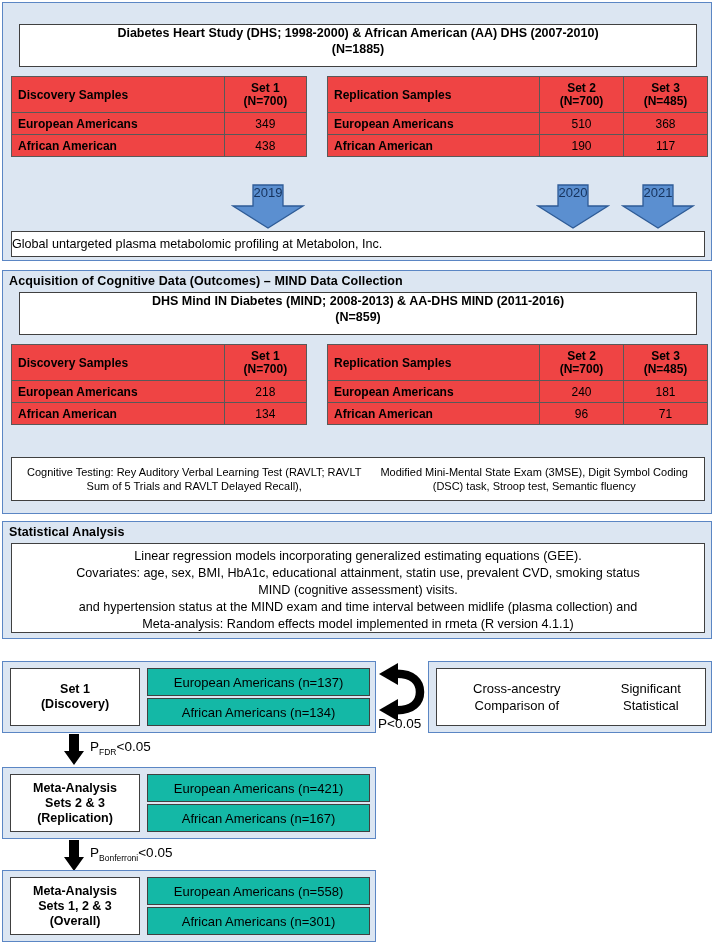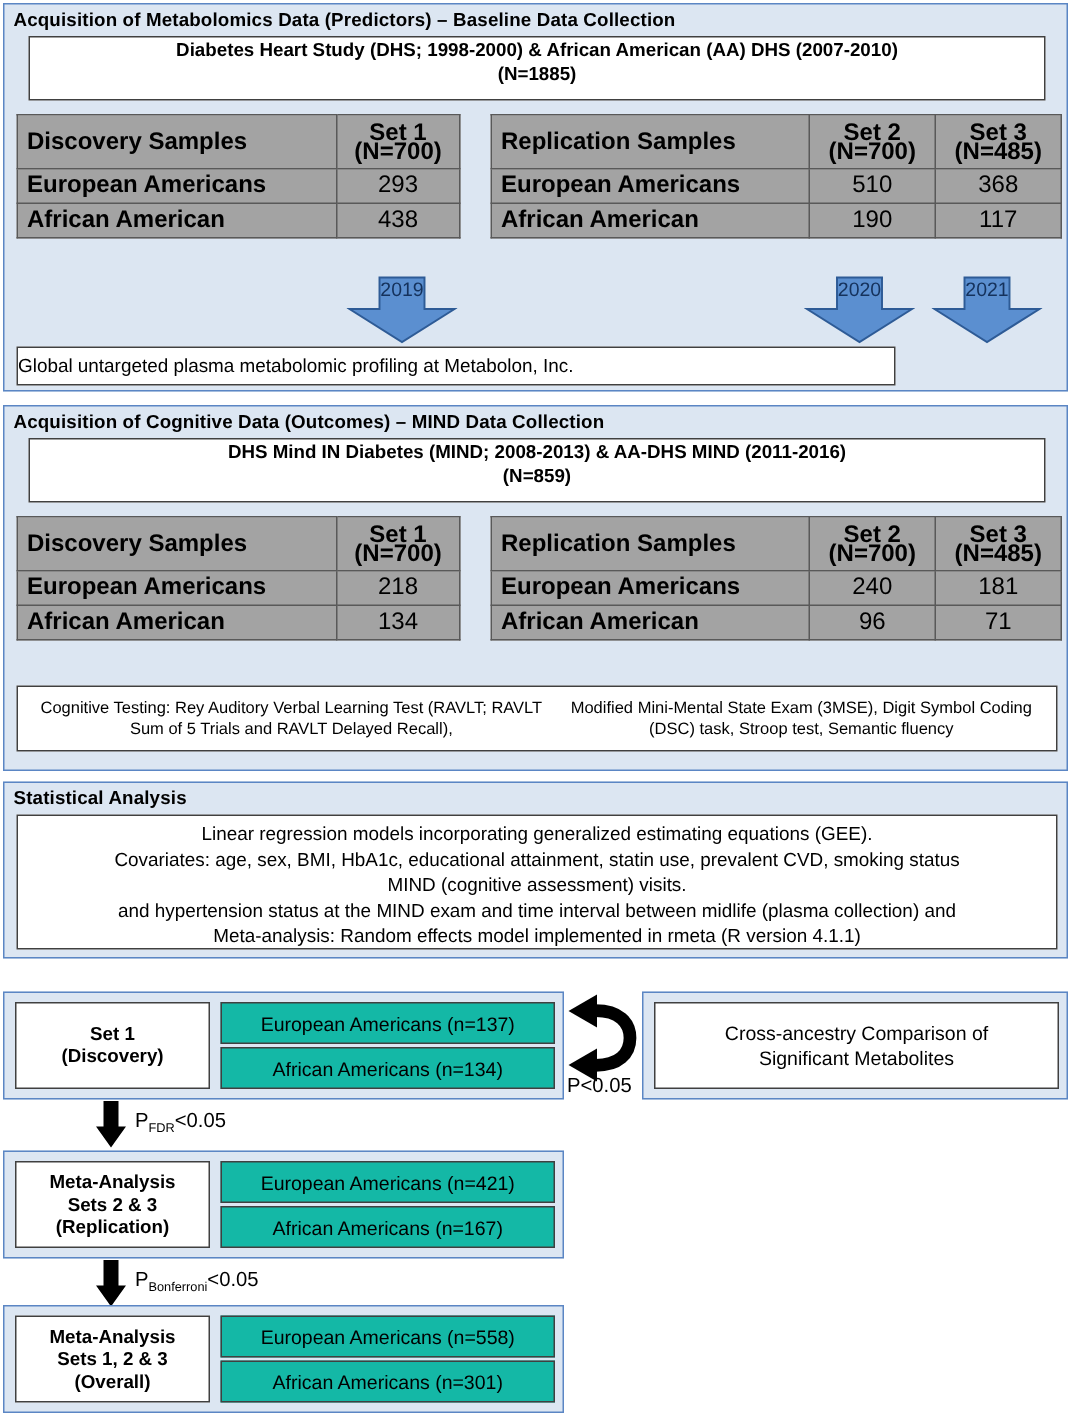--- a/index.html
+++ b/index.html
@@ -50,25 +50,25 @@
 
   
   table.dtab {
     border-collapse: collapse;
     background: #ffffff;
     border: 1px solid #595959;
     table-layout: fixed;
   }
   table.dtab td {
     border: 1px solid #595959;
-    font-size: 16px;
+    font-size: 12px;
     padding: 2px 6px;
     height: 22px;
     vertical-align: middle;
-    background: #a3a3a3;
+    background: #ef4444;
   }
   td.lbl { font-weight: bold; text-align: left; }
   td.colhdr { font-weight: bold; text-align: center; line-height: 13px; }
   td.val { text-align: center; font-weight: normal; }
 
   
   .blue-arrow { position: absolute; }
   .blue-arrow .yr {
     position: absolute;
     top: 1px; left: 0; right: 0;
@@ -143,39 +143,38 @@
 
   .blk-arrow { position: absolute; }
   .curve-arrow { position: absolute; }
 </style>
 </head>
 <body>
 
 <div class="page">
 
   <div class="panel" style="left:2px; top:2px; width:710px; height:259px;">
-    <div class="panel-title">Acquisition of Metabolomics Data (Predictors) – Baseline Data Collection</div>
 
     <div class="wbox hdr-box" style="position:absolute; left:16px; top:21px; width:678px; height:43px; flex-direction:column;">
       <div>Diabetes Heart Study (DHS; 1998-2000) &amp; African American (AA) DHS (2007-2010)</div>
       <div>(N=1885)</div>
     </div>
 
     <table class="dtab" style="position:absolute; left:8px; top:73px; width:296px;">
       <tbody>
           <tr>
         <td class="lbl" style="width:212px; height:36px;">Discovery Samples</td>
         <td class="colhdr" style="width:82px;">
           <div>Set 1</div>
           <div>(N=700)</div>
         </td>
       </tr>
       <tr>
         <td class="lbl">European Americans</td>
-        <td class="val">293</td>
+        <td class="val">349</td>
       </tr>
       <tr>
         <td class="lbl">African American</td>
         <td class="val">438</td>
       </tr>
     </tbody>
       </table>
 
     <table class="dtab" style="position:absolute; left:324px; top:73px; width:380px;">
       <tbody>
@@ -217,21 +216,21 @@
       <div class="yr">2020</div>
     </div>
 
     <div class="blue-arrow" style="left:618px; top:181px; width:74px; height:46px;">
       <svg width="74" height="46" viewBox="0 0 74 46">
         <polygon points="22,1 52,1 52,22 72,22 37,44 2,22 22,22" fill="#5b8fd0" stroke="#2e5b96" stroke-width="1.3"></polygon>
       </svg>
       <div class="yr">2021</div>
     </div>
 
-    <div class="wbox" style="position:absolute; left:8px; top:228px; width:586px; height:26px; font-size:12.6px;">
+    <div class="wbox" style="position:absolute; left:8px; top:228px; width:694px; height:26px; font-size:12.6px;">
       <span>Global untargeted plasma metabolomic profiling at Metabolon, Inc.</span>
     </div>
   </div>
 
   <div class="panel" style="left:2px; top:270px; width:710px; height:244px;">
     <div class="panel-title">Acquisition of Cognitive Data (Outcomes) – MIND Data Collection</div>
 
     <div class="wbox hdr-box" style="position:absolute; left:16px; top:21px; width:678px; height:43px; flex-direction:column;">
       <div>DHS Mind IN Diabetes (MIND; 2008-2013) &amp; AA-DHS MIND (2011-2016)</div>
       <div>(N=859)</div>
@@ -319,23 +318,23 @@
       <path d="M14,13 C36,11 42,22 42,31 C42,40 36,51 14,49" fill="none" stroke="#000000" stroke-width="8.5" stroke-linecap="butt"></path>
       <polygon points="20,2 20,24 1,13" fill="#000000"></polygon>
       <polygon points="20,38 20,60 1,49" fill="#000000"></polygon>
     </svg>
   </div>
   <div class="pval" style="left:378px; top:716px;">
     <span>P</span><span>&lt;0.05</span>
   </div>
 
   <div class="group" style="left:428px; top:661px; width:284px; height:72px;">
-    <div class="plain-box" style="left:7px; top:6px; width:270px; height:58px; flex-direction:column;">
+    <div class="plain-box" style="left:7px; top:6px; width:270px; height:58px; flex-direction:row;">
       <div>Cross-ancestry Comparison of</div>
-      <div>Significant Metabolites</div>
+      <div>Significant Statistical</div>
     </div>
   </div>
 
   <div class="blk-arrow" style="left:63px; top:734px; width:22px; height:32px;">
     <svg width="22" height="32" viewBox="0 0 22 32">
       <polygon points="6,0 16,0 16,17 21,17 11,31 1,17 6,17" fill="#000000"></polygon>
     </svg>
   </div>
   <div class="pval" style="left:90px; top:739px;">
     <span>P</span><sub>FDR</sub><span>&lt;0.05</span>

